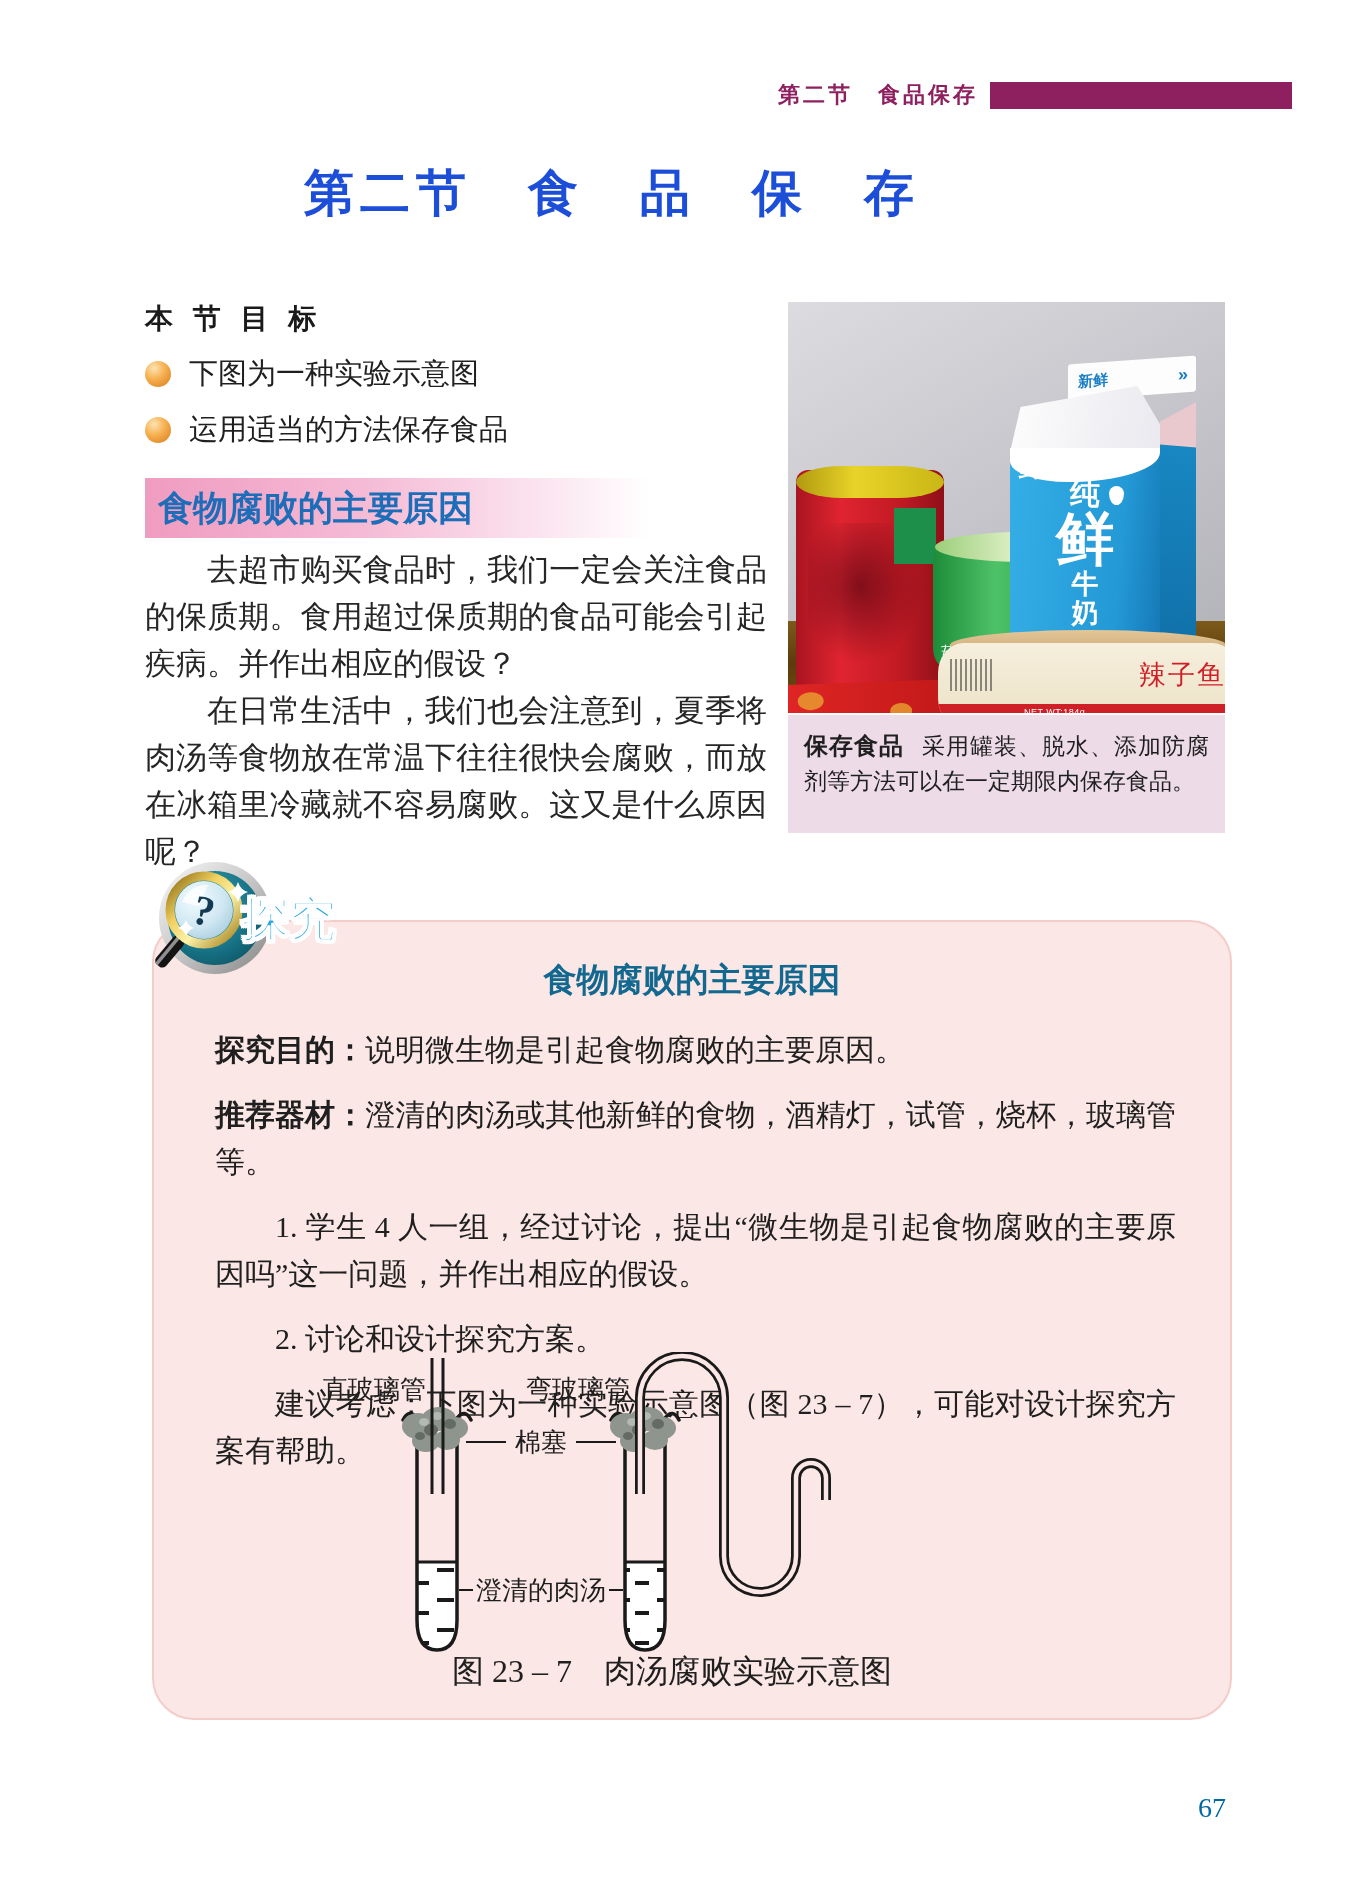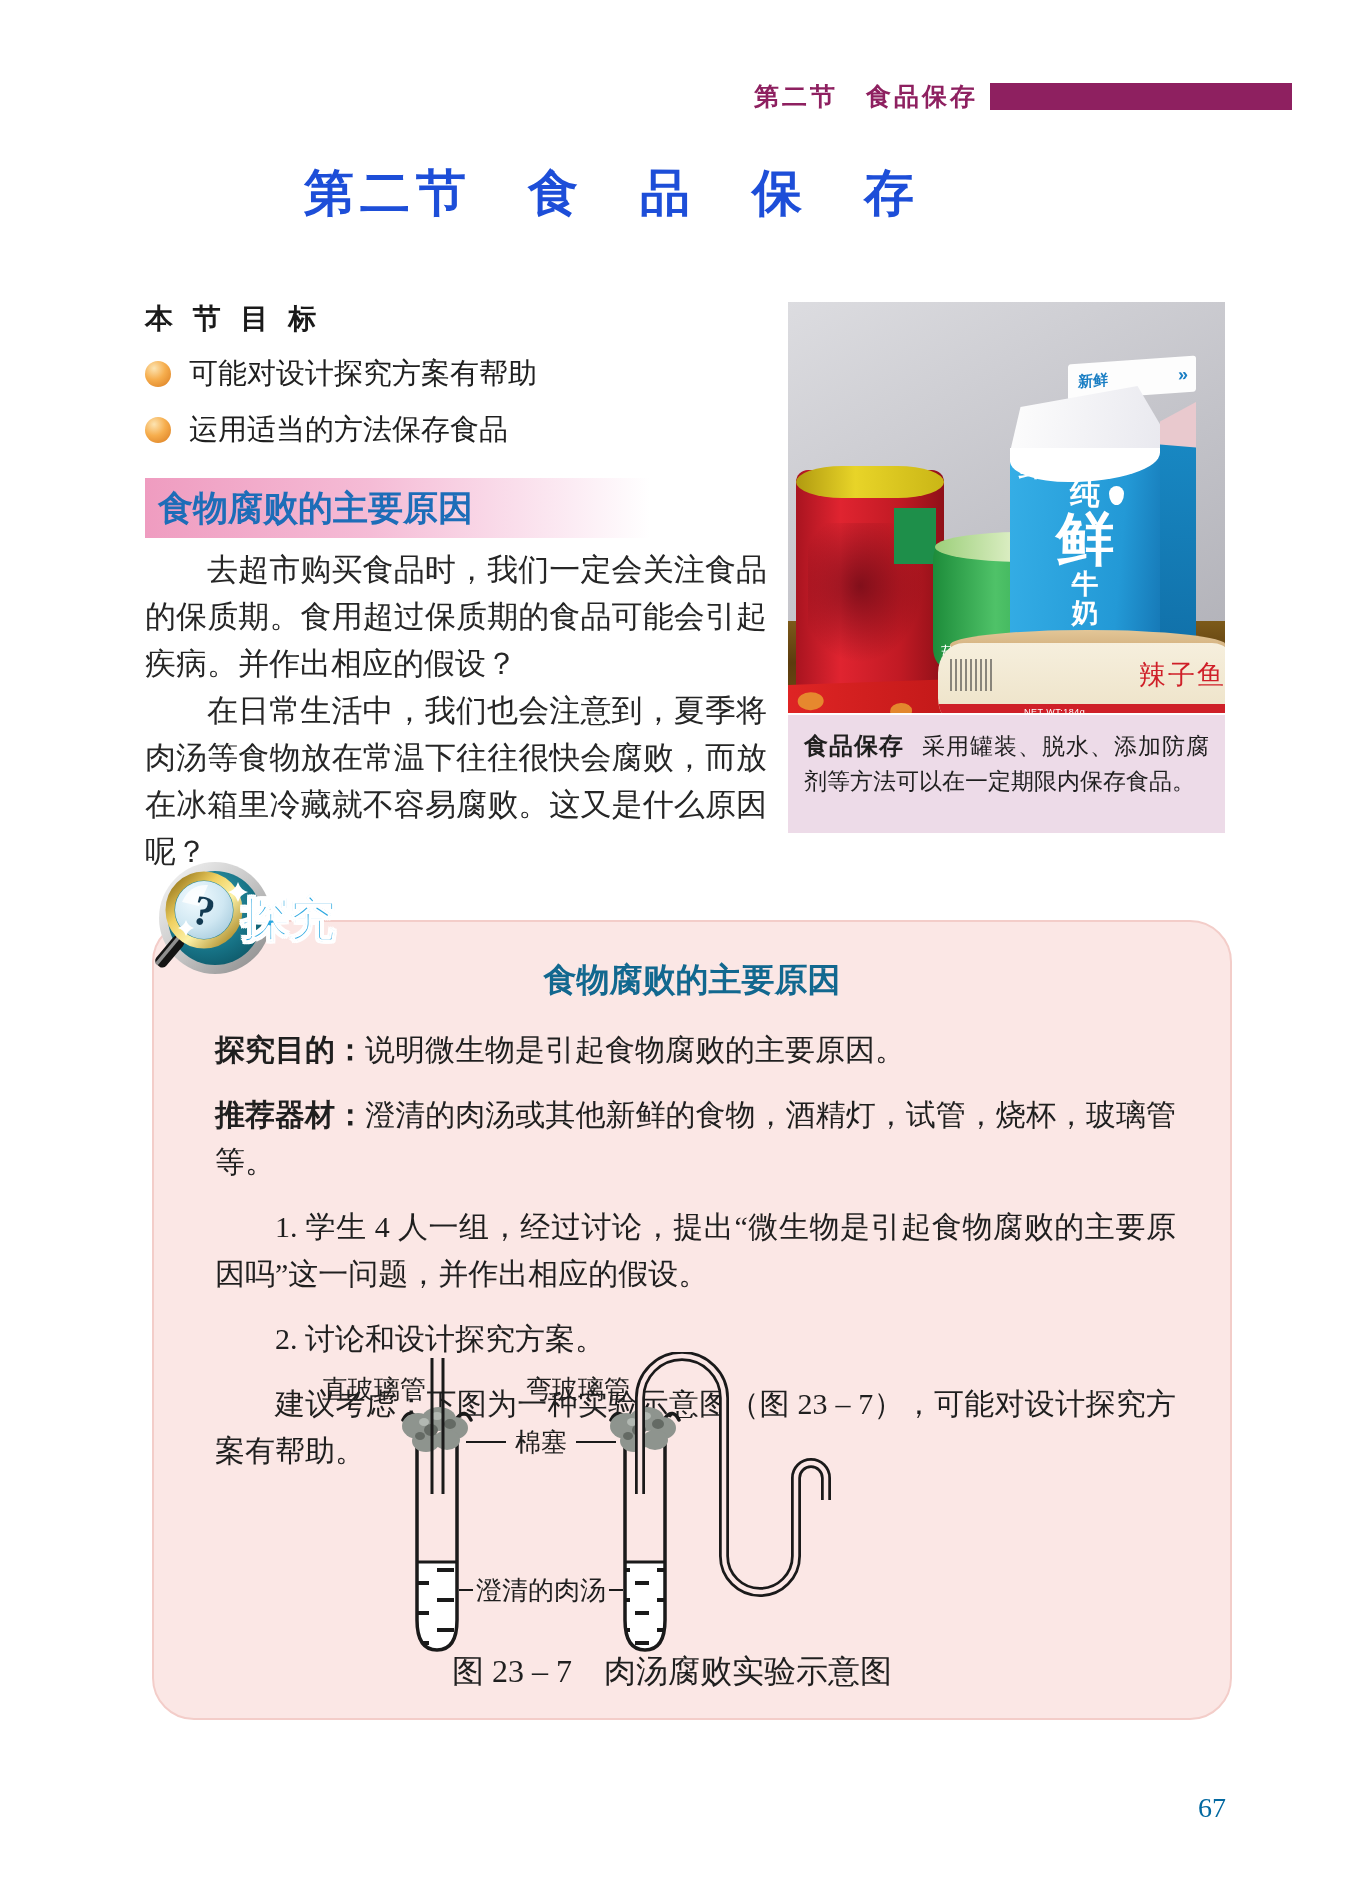--- a/index.html
+++ b/index.html
@@ -3,21 +3,21 @@
 <meta charset="utf-8">
 <style>
   html,body{margin:0;padding:0;background:#ffffff;}
   body{width:1346px;height:1884px;position:relative;overflow:hidden;
        font-family:"Liberation Serif","DejaVu Serif",serif;color:#262626;}
   .abs{position:absolute;}
 
   
   .hdr{top:80px;right:54px;display:flex;align-items:center;gap:12px;}
   .hdr-label{font-family:"Liberation Sans","DejaVu Sans",sans-serif;font-weight:bold;
-             font-size:25px;letter-spacing:3px;color:#8e2060;}
+             font-size:22px;letter-spacing:3px;color:#8e2060;}
   .hdr-bar{width:302px;height:27px;background:#8e2060;}
 
   
   .main-title{top:160px;left:0;width:1224px;text-align:center;
               font-family:"Liberation Sans","DejaVu Sans",sans-serif;font-weight:bold;
               font-size:50px;letter-spacing:6px;color:#1d4ed8;}
 
   
   .goals{top:300px;left:145px;width:560px;}
   .goals-heading{font-family:"Liberation Sans","DejaVu Sans",sans-serif;font-weight:bold;
@@ -134,21 +134,21 @@
   <span class="hdr-label">第二节　食品保存</span>
   <div class="hdr-bar"></div>
 </div>
 
 <div class="abs main-title">第二节　食　品　保　存</div>
 
 <div class="abs goals">
   <div class="goals-heading">本 节 目 标</div>
   <div class="goal-item">
     <span class="goal-bullet"></span>
-    <span>可能对设计探究方案有帮助</span>
+    <span>下图为一种实验示意图</span>
   </div>
   <div class="goal-item">
     <span class="goal-bullet"></span>
     <span>运用适当的方法保存食品</span>
   </div>
 </div>
 
 <div class="abs section-bar">
   <span>食物腐败的主要原因</span>
 </div>
@@ -199,21 +199,21 @@
       <div class="tin-barcode"></div>
       <span class="tin-name">辣子鱼</span>
       <div class="tin-stripe">
         <span class="tin-weight">NET WT:184g</span>
       </div>
     </div>
   </div>
 </div>
 
 <div class="abs photo-caption">
-  <b>食品保存</b><span>采用罐装、脱水、添加防腐剂等方法可以在一定期限内保存食品。</span>
+  <b>保存食品</b><span>采用罐装、脱水、添加防腐剂等方法可以在一定期限内保存食品。</span>
 </div>
 
 <div class="abs badge">
   <svg viewBox="0 0 130 126">
     <defs>
       <linearGradient id="ring" x1="0" y1="0" x2="1" y2="1">
         <stop offset="0" stop-color="#fafafa"></stop>
           <stop offset=".5" stop-color="#c6c6c6"></stop>
           <stop offset="1" stop-color="#858585"></stop>
       </linearGradient>

